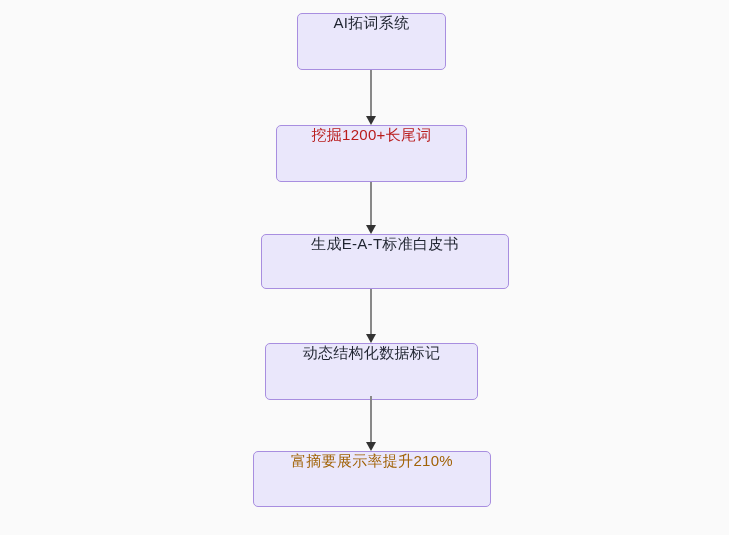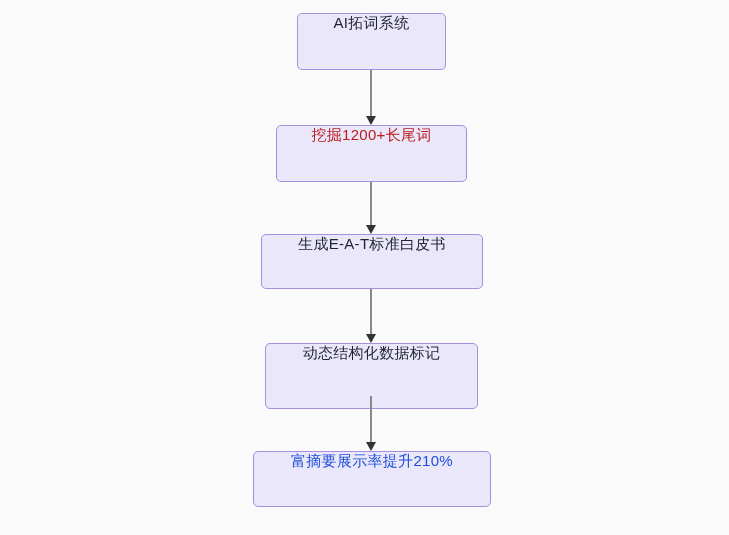--- a/index.html
+++ b/index.html
@@ -47,29 +47,29 @@
 <div id="flowchart">
 
   <div class="node" id="n1" style="left: 297px; top: 13px; width: 149px; height: 57px; background: rgb(234, 231, 251); border-color: rgb(168, 142, 224); color: rgb(31, 36, 48);">
     <span>AI拓词系统</span>
   </div>
 
   <div class="node" id="n2" style="left: 276px; top: 125px; width: 191px; height: 57px; background: rgb(234, 231, 251); border-color: rgb(168, 142, 224); color: #b91c1c;">
     <span>挖掘1200+长尾词</span>
   </div>
 
-  <div class="node" id="n3" style="left: 261px; top: 234px; width: 222px; height: 55px; background: rgb(234, 231, 251); border-color: rgb(168, 142, 224); color: rgb(31, 36, 48);">
+  <div class="node" id="n3" style="left: 261px; top: 234px; width: 248px; height: 55px; background: rgb(234, 231, 251); border-color: rgb(168, 142, 224); color: rgb(31, 36, 48);">
     <span>生成E-A-T标准白皮书</span>
   </div>
 
-  <div class="node" id="n4" style="left: 265px; top: 343px; width: 213px; height: 66px; background: rgb(234, 231, 251); border-color: rgb(168, 142, 224); color: rgb(31, 36, 48);">
+  <div class="node" id="n4" style="left: 265px; top: 343px; width: 213px; height: 57px; background: rgb(234, 231, 251); border-color: rgb(168, 142, 224); color: rgb(31, 36, 48);">
     <span>动态结构化数据标记</span>
   </div>
 
-  <div class="node" id="n5" style="left: 253px; top: 451px; width: 238px; height: 56px; background: rgb(234, 231, 251); border-color: rgb(168, 142, 224); color: #1d4ed8;">
+  <div class="node" id="n5" style="left: 253px; top: 451px; width: 238px; height: 56px; background: rgb(234, 231, 251); border-color: rgb(168, 142, 224); color: #a16207;">
     <span>富摘要展示率提升210%</span>
   </div>
 
   <div class="edge" id="e1" style="left: 366px; top: 70px; width: 10px; height: 55px;">
       <svg width="10" height="55">
         <line x1="5" y1="0" x2="5" y2="47" stroke="#888888" stroke-width="2"></line>
         <polygon points="0,46 10,46 5,55" fill="#333333"></polygon>
       </svg>
     </div>
   <div class="edge" id="e2" style="left: 366px; top: 182px; width: 10px; height: 52px;">

